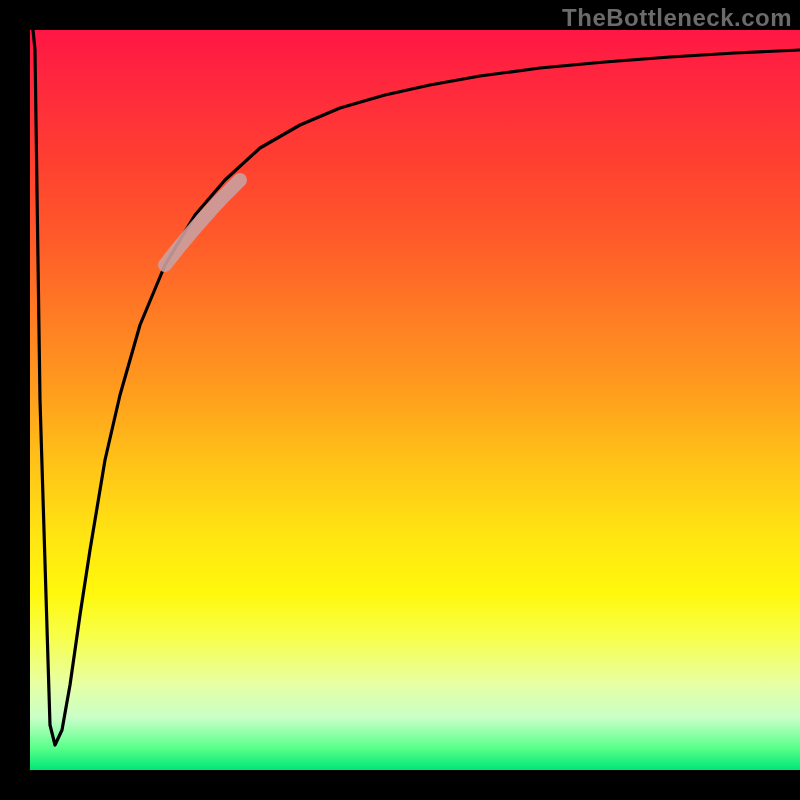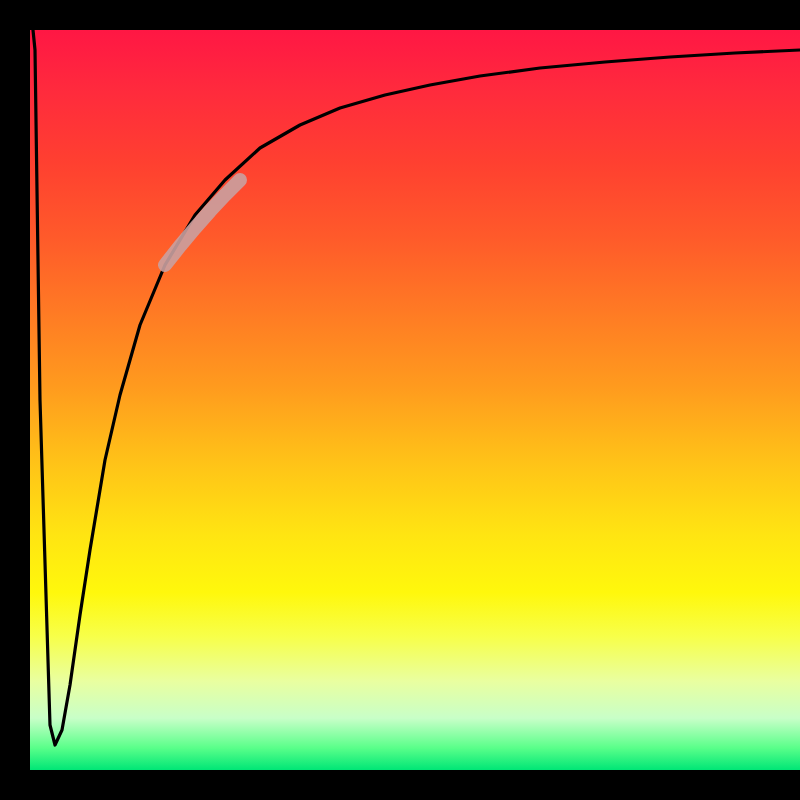--- a/index.html
+++ b/index.html
@@ -94,13 +94,14 @@
          L 705 23
          L 770 20" fill="none" stroke="#000" stroke-width="3.2" stroke-linejoin="round" stroke-linecap="round"></path>
     <path d="M 135 235
          L 150 216
          L 165 198
          L 180 181
          L 195 165
          L 210 150" fill="none" stroke="#caa0a0" stroke-width="14" stroke-linecap="round" opacity="0.9"></path>
   </svg>
 
+  <div class="watermark">TheBottleneck.com</div>
 </div>
 
 </body></html>

